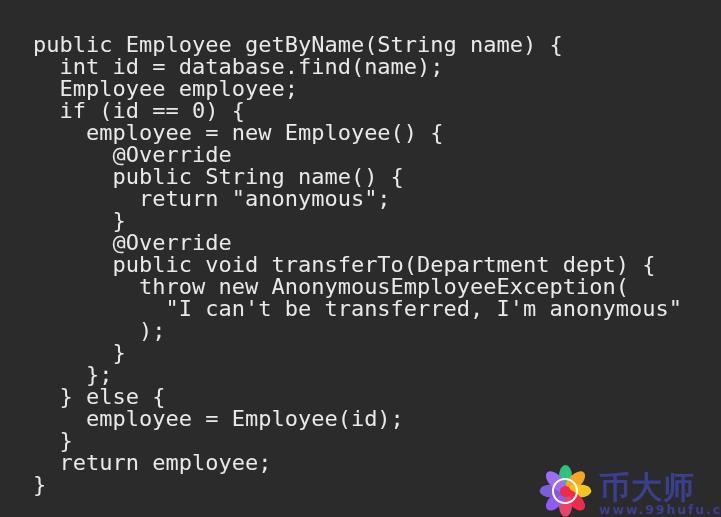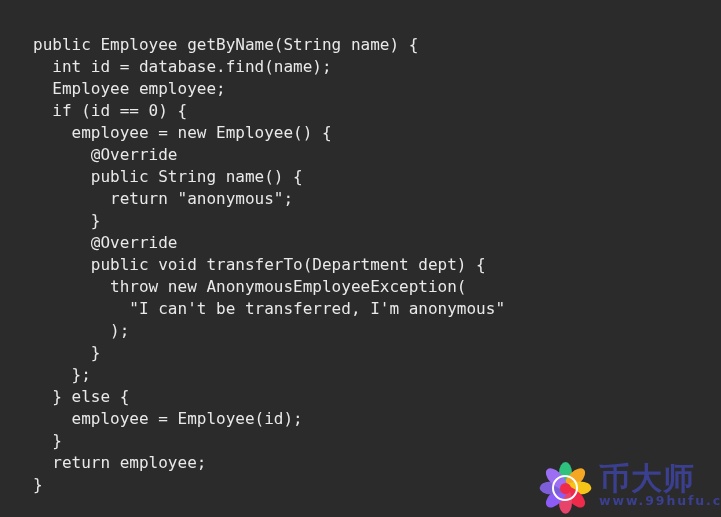--- a/index.html
+++ b/index.html
@@ -16,42 +16,42 @@
     font-family: "DejaVu Sans Mono", "Liberation Mono", monospace;
   }
   #code-block {
     position: absolute;
     left: 33px;
     top: 34px;
     width: 660px;
     margin: 0;
     padding: 0;
     font-family: "DejaVu Sans Mono", "Liberation Mono", monospace;
-    font-size: 16px;
+    font-size: 22px;
     line-height: 22px;
     color: #e9e9e9;
     white-space: pre;
     letter-spacing: 0px;
   }
   .code-line {
     display: block;
     height: 22px;
     white-space: pre;
     color: #e9e9e9;
   }
 
   
   #watermark {
     position: absolute;
     left: 534px;
     top: 462px;
     width: 187px;
     height: 55px;
     display: flex;
-    align-items: flex-start;
+    align-items: flex-end;
   }
   #logo-mark {
     position: relative;
     width: 62px;
     height: 52px;
     flex: 0 0 62px;
   }
   .petal {
     position: absolute;
     left: 50%;

